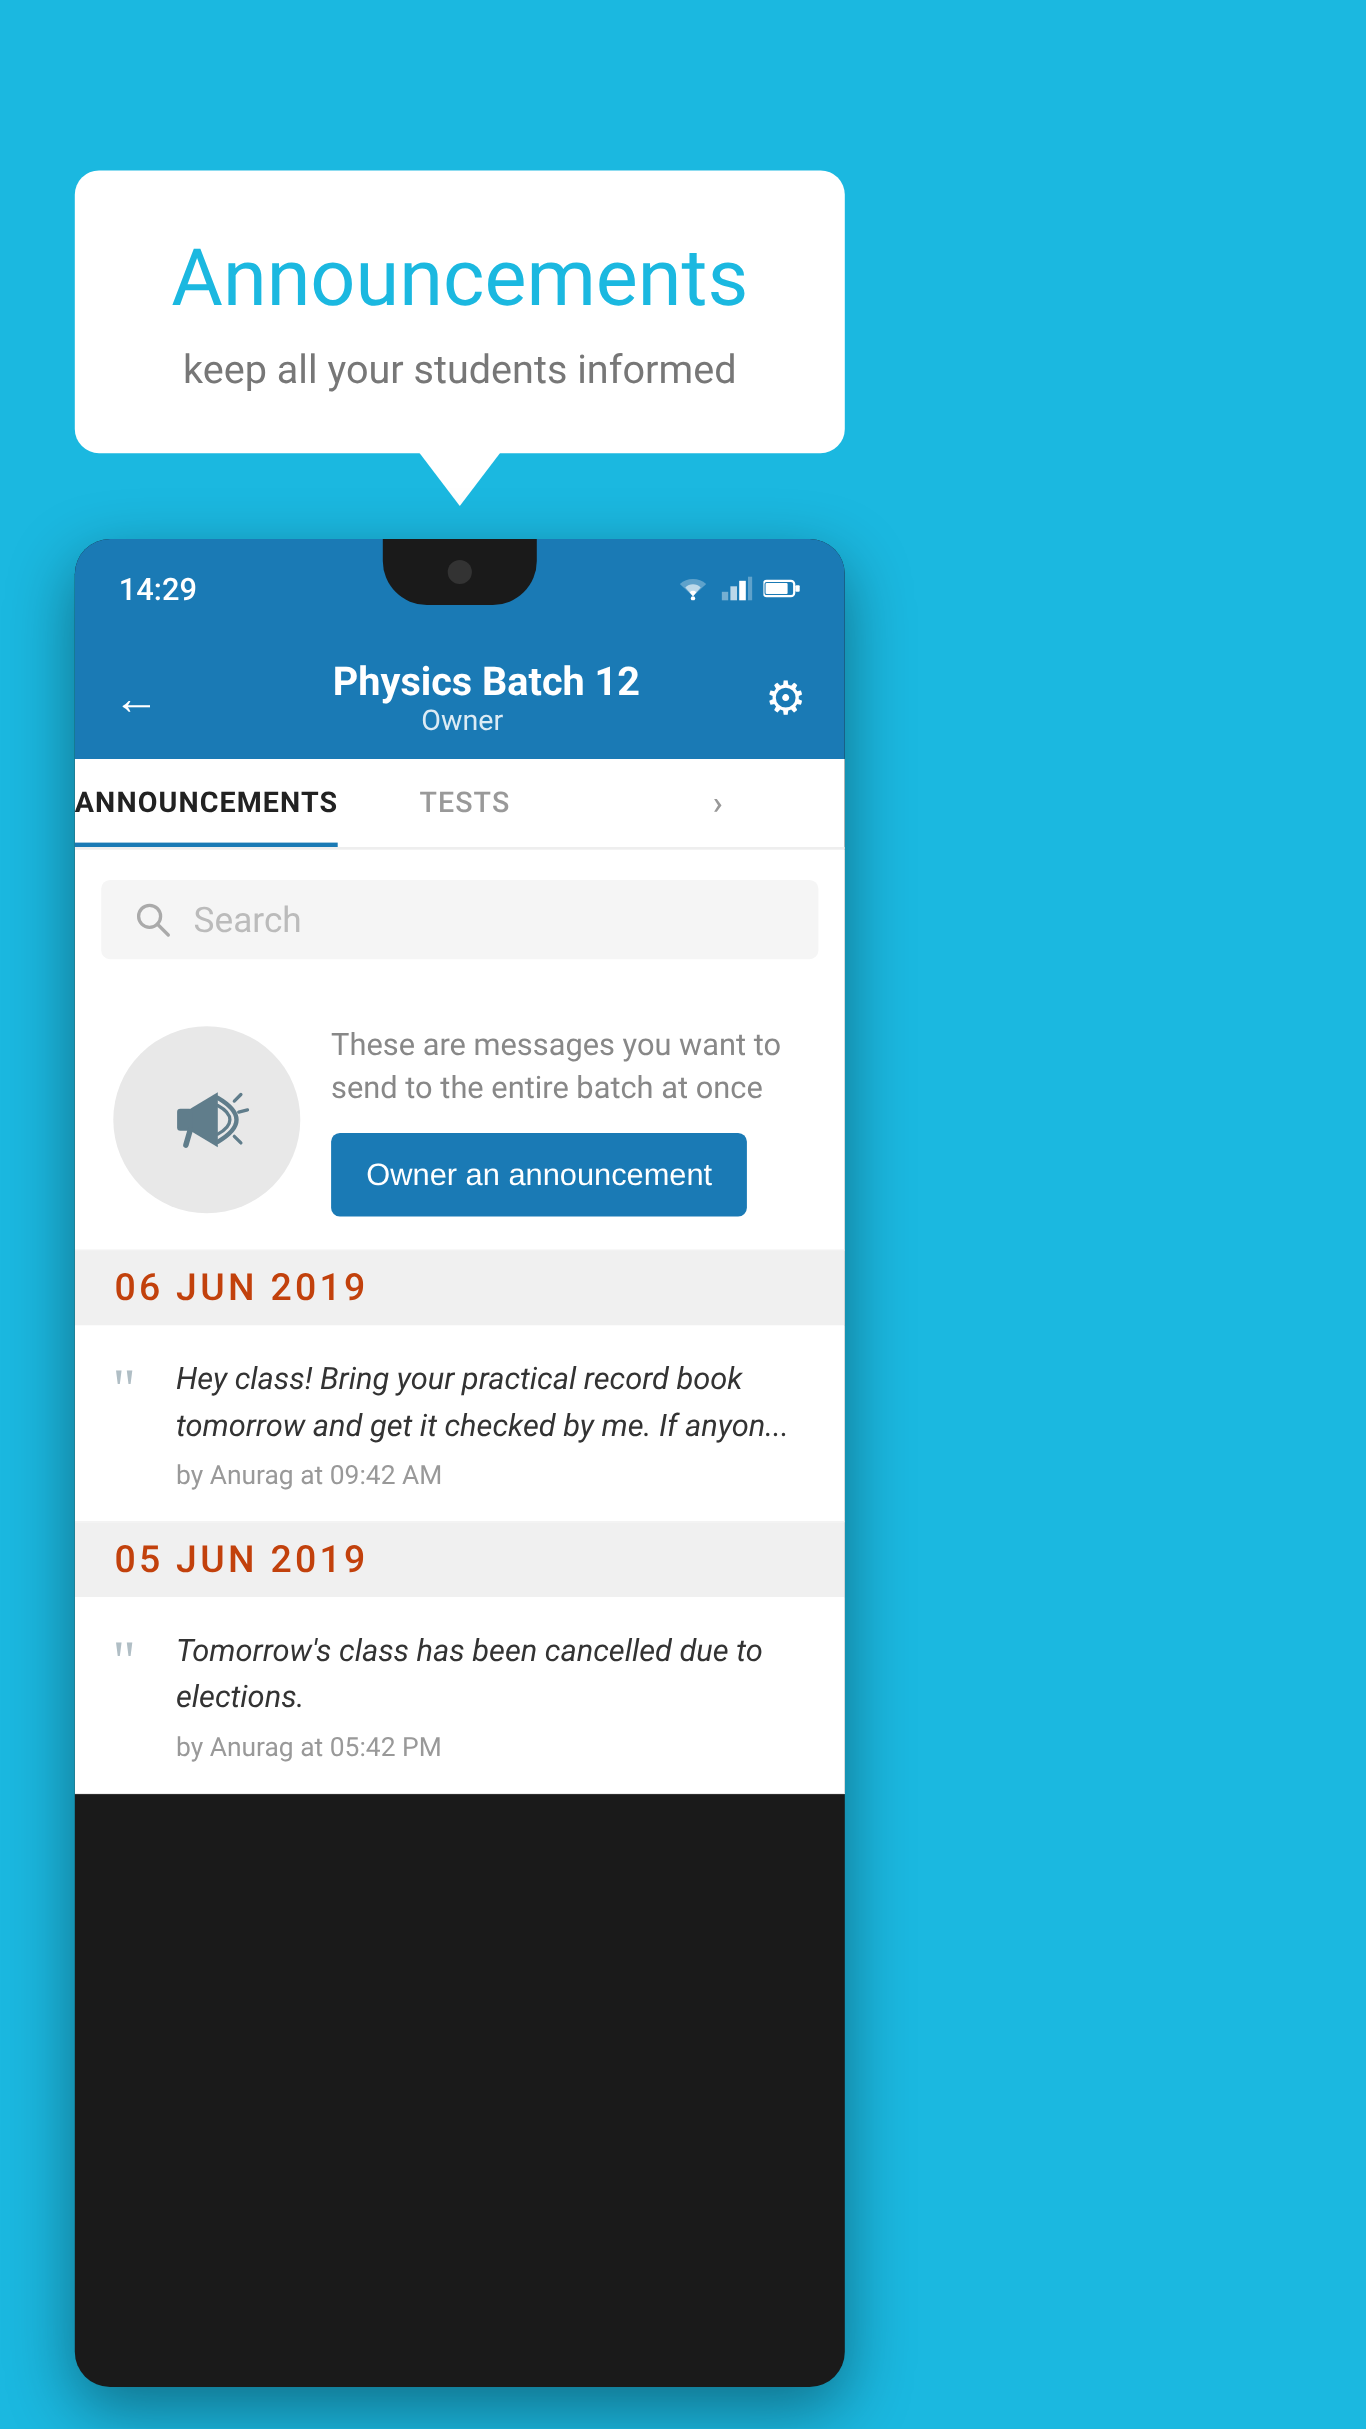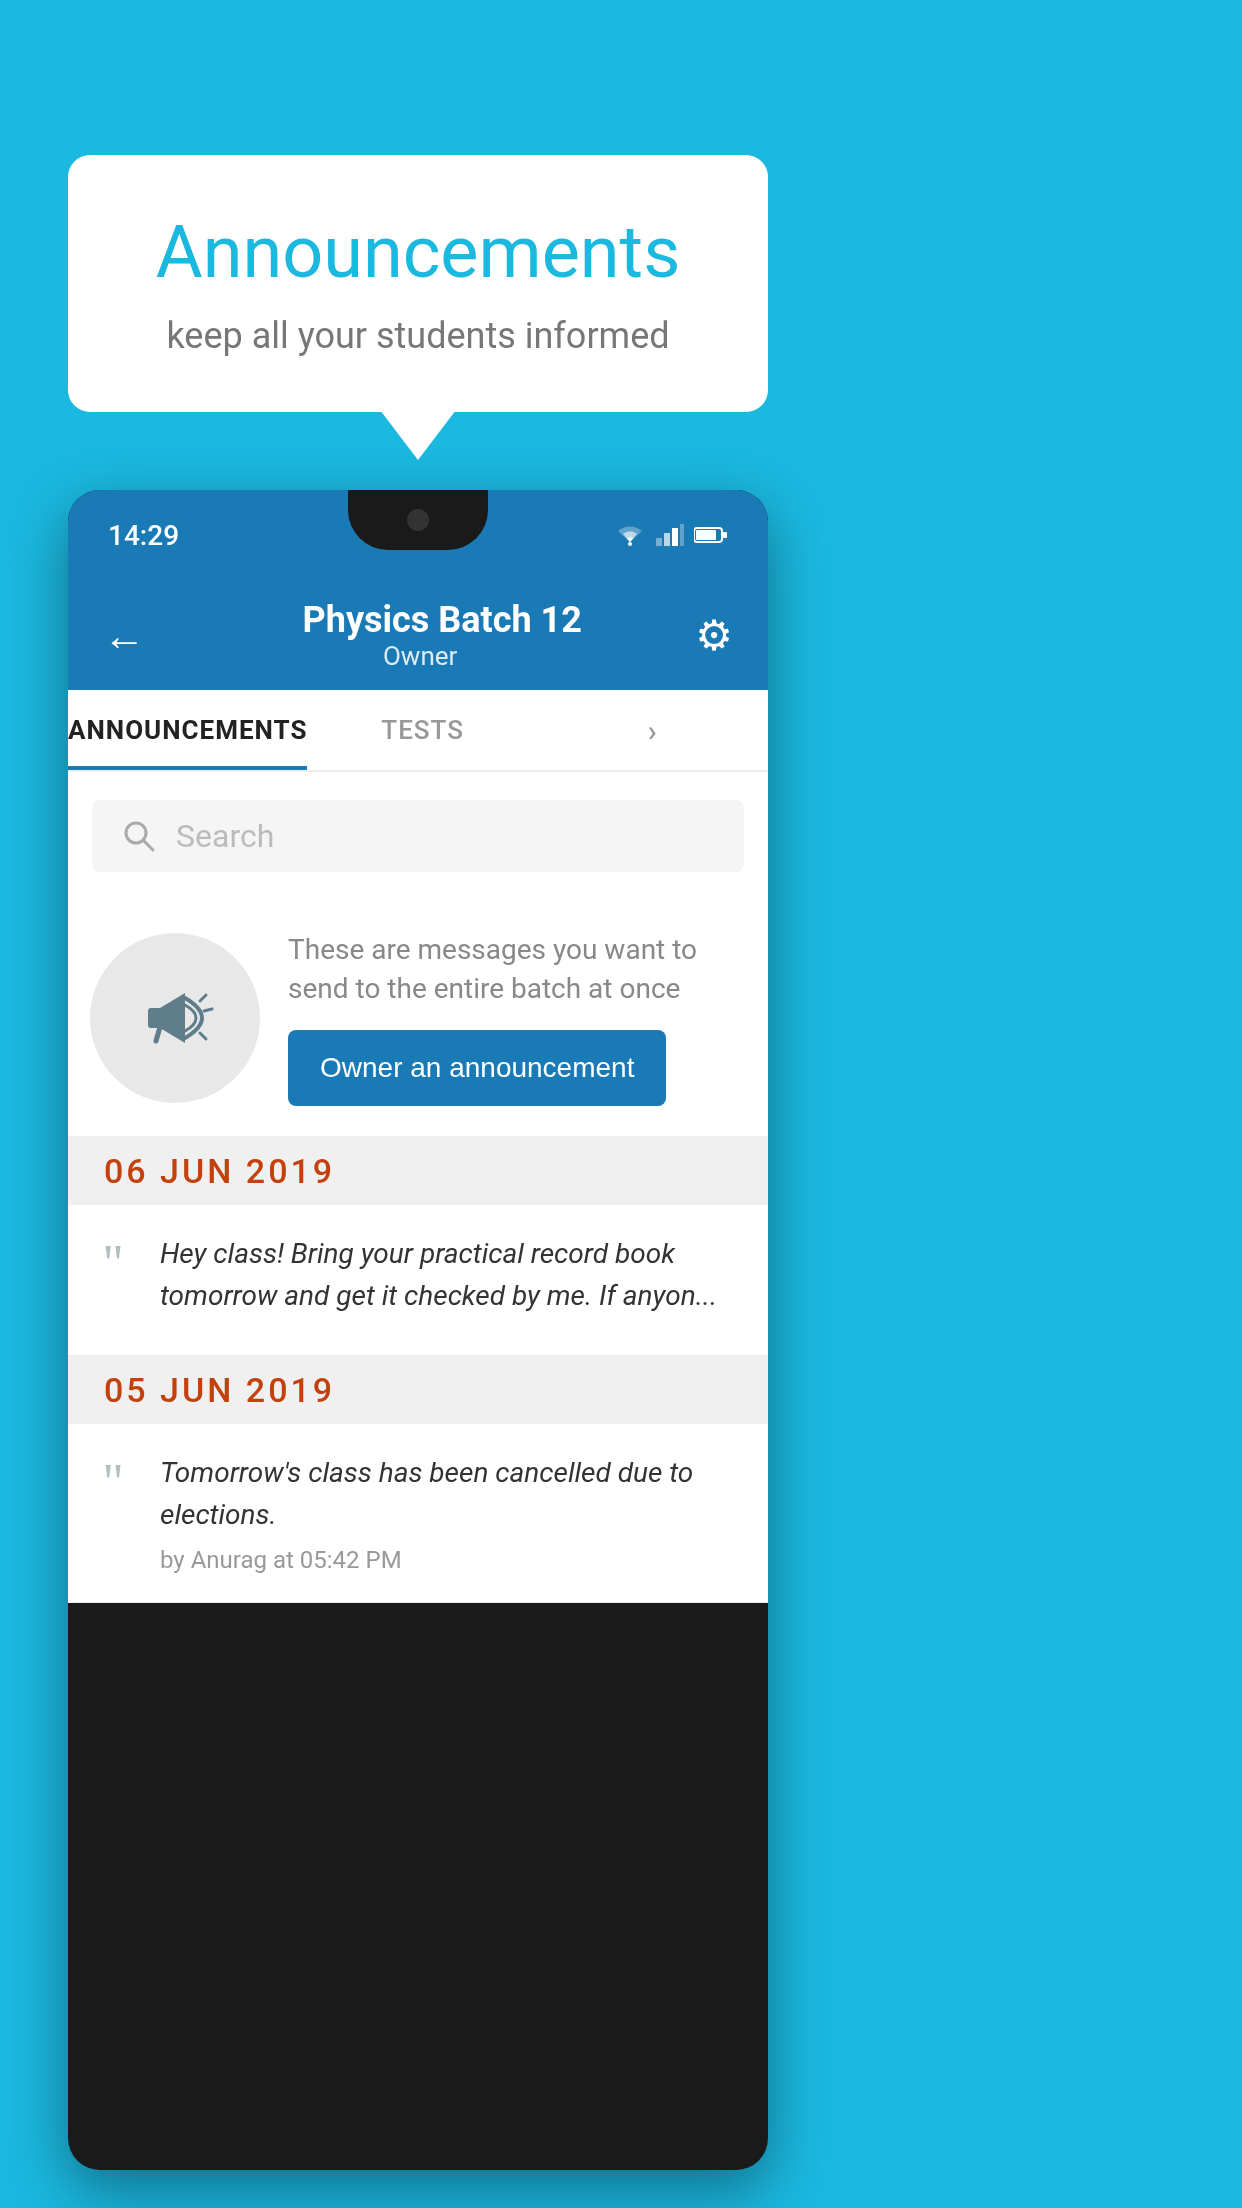--- a/index.html
+++ b/index.html
@@ -214,21 +214,21 @@
 
     .search-placeholder {
       color: #bbb;
       font-size: 32px;
     }
 
     
     .announcement-intro {
       display: flex;
       align-items: center;
-      padding: 30px 22px;
+      padding: 30px 35px;
       background: white;
       gap: 28px;
       border-bottom: 1px solid #eee;
     }
 
     .megaphone-circle {
       width: 170px;
       height: 170px;
       background: #e8e8e8;
       border-radius: 50%;
@@ -400,20 +400,21 @@
         <button class="make-announcement-btn">Owner an announcement</button>
       </div>
     </div>
 
     <div class="date-separator">06  JUN  2019</div>
 
     <div class="announcement-item">
       <div class="quote-icon">"</div>
       <div class="announcement-content">
         <div class="announcement-text">Hey class! Bring your practical record book tomorrow and get it checked by me. If anyon...</div>
+        <div class="announcement-meta">by Anurag at 09:42 AM</div>
       </div>
     </div>
 
     <div class="date-separator">05  JUN  2019</div>
 
     <div class="announcement-item">
       <div class="quote-icon">"</div>
       <div class="announcement-content">
         <div class="announcement-text">Tomorrow's class has been cancelled due to elections.</div>
         <div class="announcement-meta">by Anurag at 05:42 PM</div>

